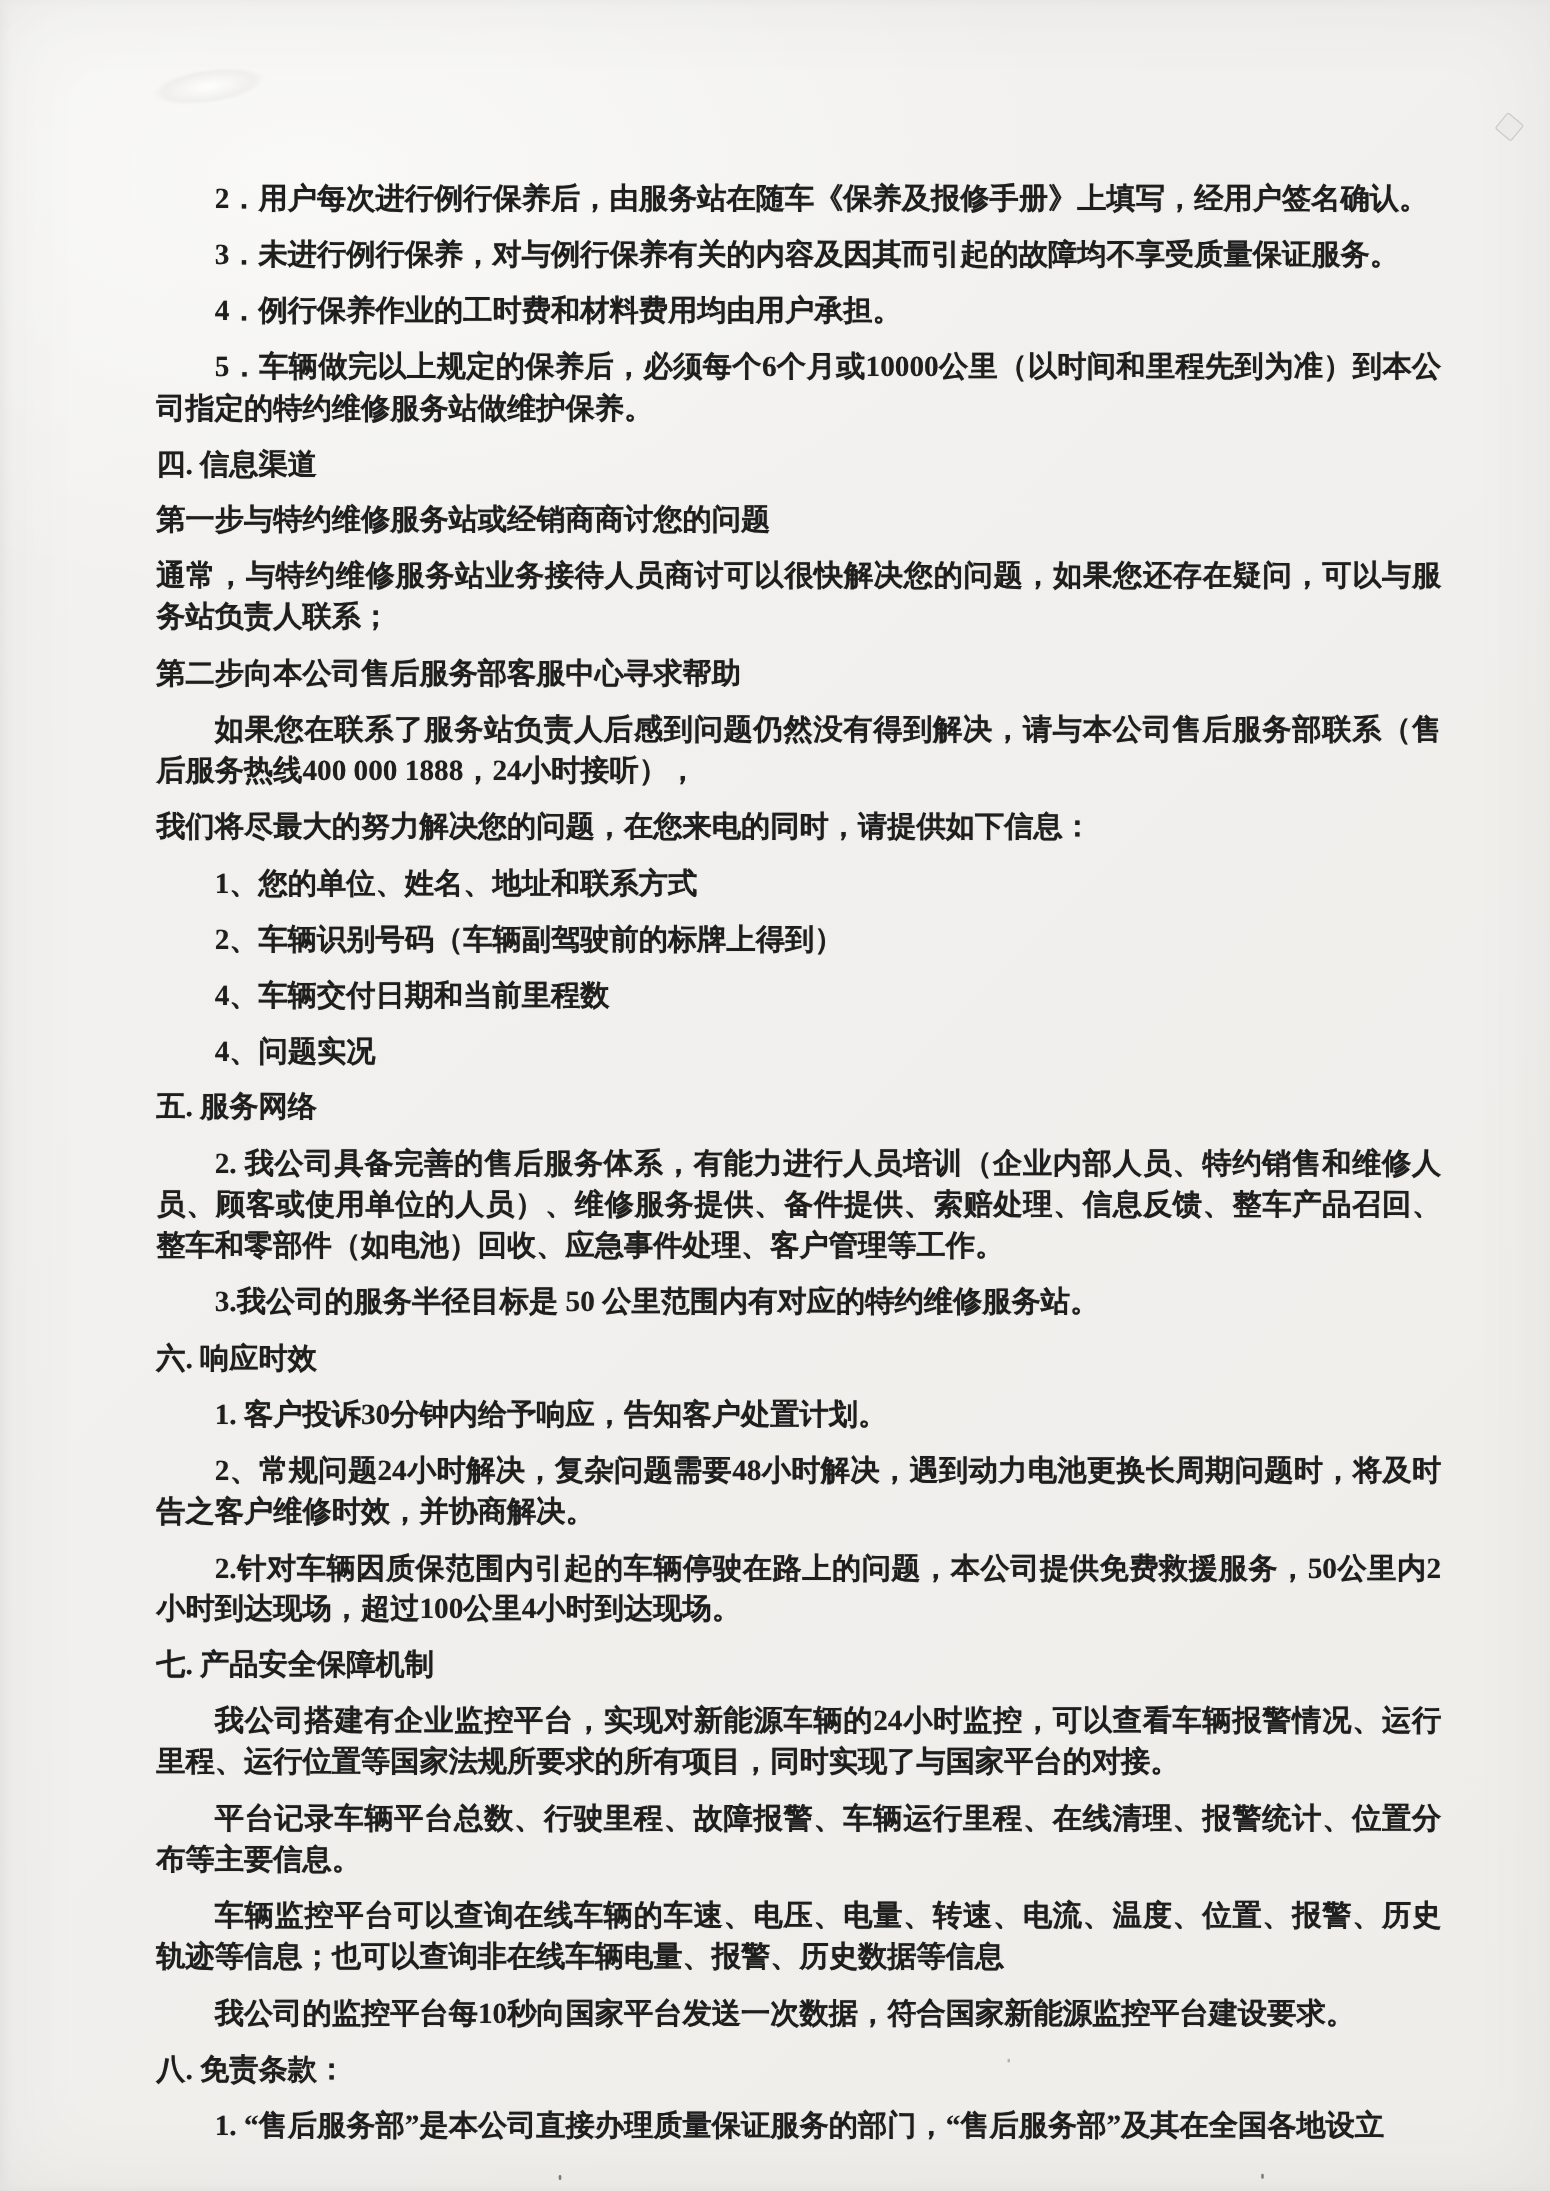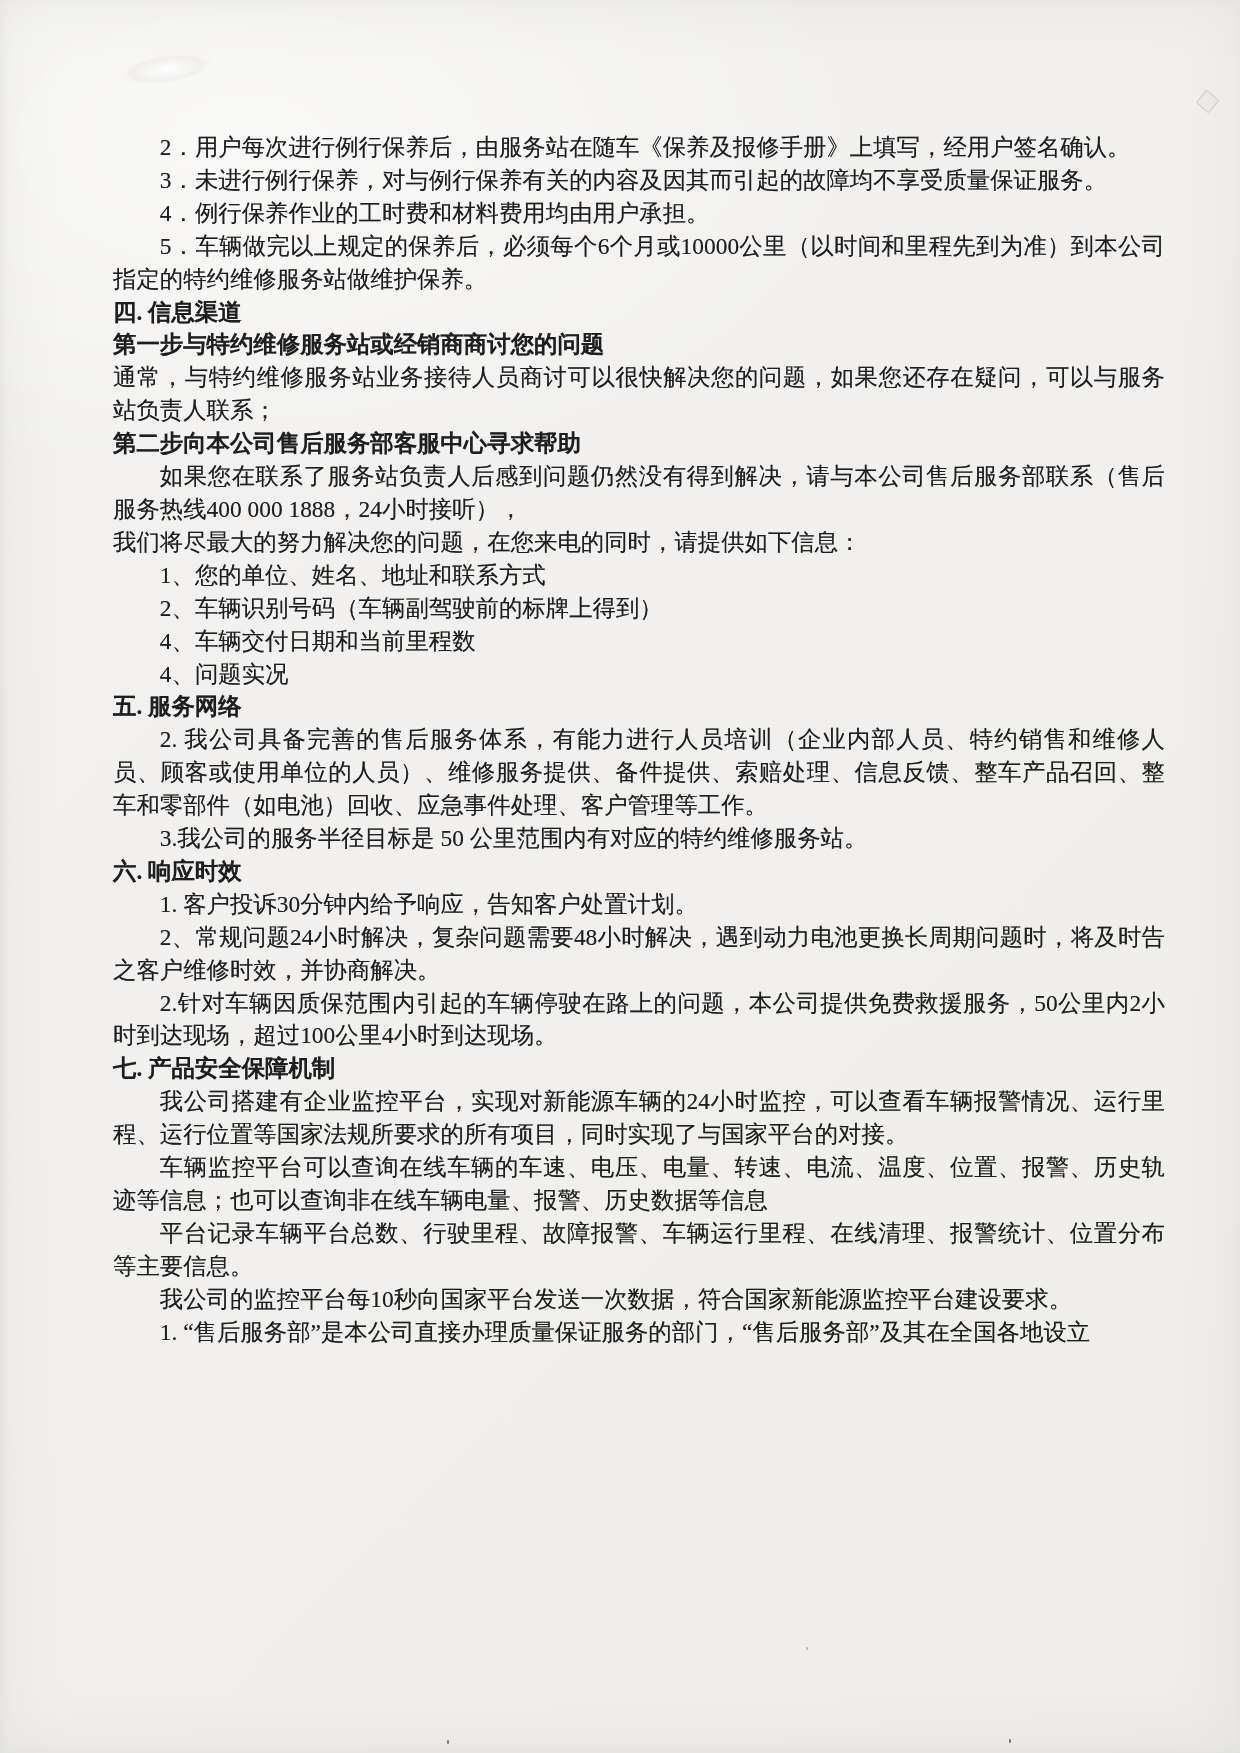--- a/index.html
+++ b/index.html
@@ -25,22 +25,23 @@
     left: 113px;
     top: 131px;
     width: 1052px;
     font-size: 23.4px;
     line-height: 32.9px;
     color: #1e1e1e;
     text-align: justify;
     text-shadow: 0 0 0.6px rgba(45,45,45,0.55);
   }
   .content p {
-    margin: 0;
+    margin: 12px;
     padding: 0;
+    font-weight: bold;
   }
   .heading,
   .step-heading {
     font-weight: bold;
     text-indent: 0;
   }
   .list-item,
   .para-indent,
   .sub-item {
     text-indent: 2em;
@@ -109,18 +110,19 @@
       <p class="sub-item">4、问题实况</p>
       <p class="heading">五. 服务网络</p>
       <p class="para-indent">2. 我公司具备完善的售后服务体系，有能力进行人员培训（企业内部人员、特约销售和维修人员、顾客或使用单位的人员）、维修服务提供、备件提供、索赔处理、信息反馈、整车产品召回、整车和零部件（如电池）回收、应急事件处理、客户管理等工作。</p>
       <p class="para-indent">3.我公司的服务半径目标是 50 公里范围内有对应的特约维修服务站。</p>
       <p class="heading">六. 响应时效</p>
       <p class="para-indent">1. 客户投诉30分钟内给予响应，告知客户处置计划。</p>
       <p class="para-indent">2、常规问题24小时解决，复杂问题需要48小时解决，遇到动力电池更换长周期问题时，将及时告之客户维修时效，并协商解决。</p>
       <p class="para-indent">2.针对车辆因质保范围内引起的车辆停驶在路上的问题，本公司提供免费救援服务，50公里内2小时到达现场，超过100公里4小时到达现场。</p>
       <p class="heading">七. 产品安全保障机制</p>
       <p class="para-indent">我公司搭建有企业监控平台，实现对新能源车辆的24小时监控，可以查看车辆报警情况、运行里程、运行位置等国家法规所要求的所有项目，同时实现了与国家平台的对接。</p>
+      <p class="para-indent">平台记录车辆平台总数、行驶里程、故障报警、车辆运行里程、在线清理、报警统计、位置分布等主要信息。</p>
       <p class="para-indent">车辆监控平台可以查询在线车辆的车速、电压、电量、转速、电流、温度、位置、报警、历史轨迹等信息；也可以查询非在线车辆电量、报警、历史数据等信息</p>
-      <p class="para-indent">平台记录车辆平台总数、行驶里程、故障报警、车辆运行里程、在线清理、报警统计、位置分布等主要信息。</p>
       <p class="para-indent">我公司的监控平台每10秒向国家平台发送一次数据，符合国家新能源监控平台建设要求。</p>
+      <p class="heading">八. 免责条款：</p>
       <p class="para-indent">1. “售后服务部”是本公司直接办理质量保证服务的部门，“售后服务部”及其在全国各地设立</p>
     </div>
 </div>
 
 </body></html>

